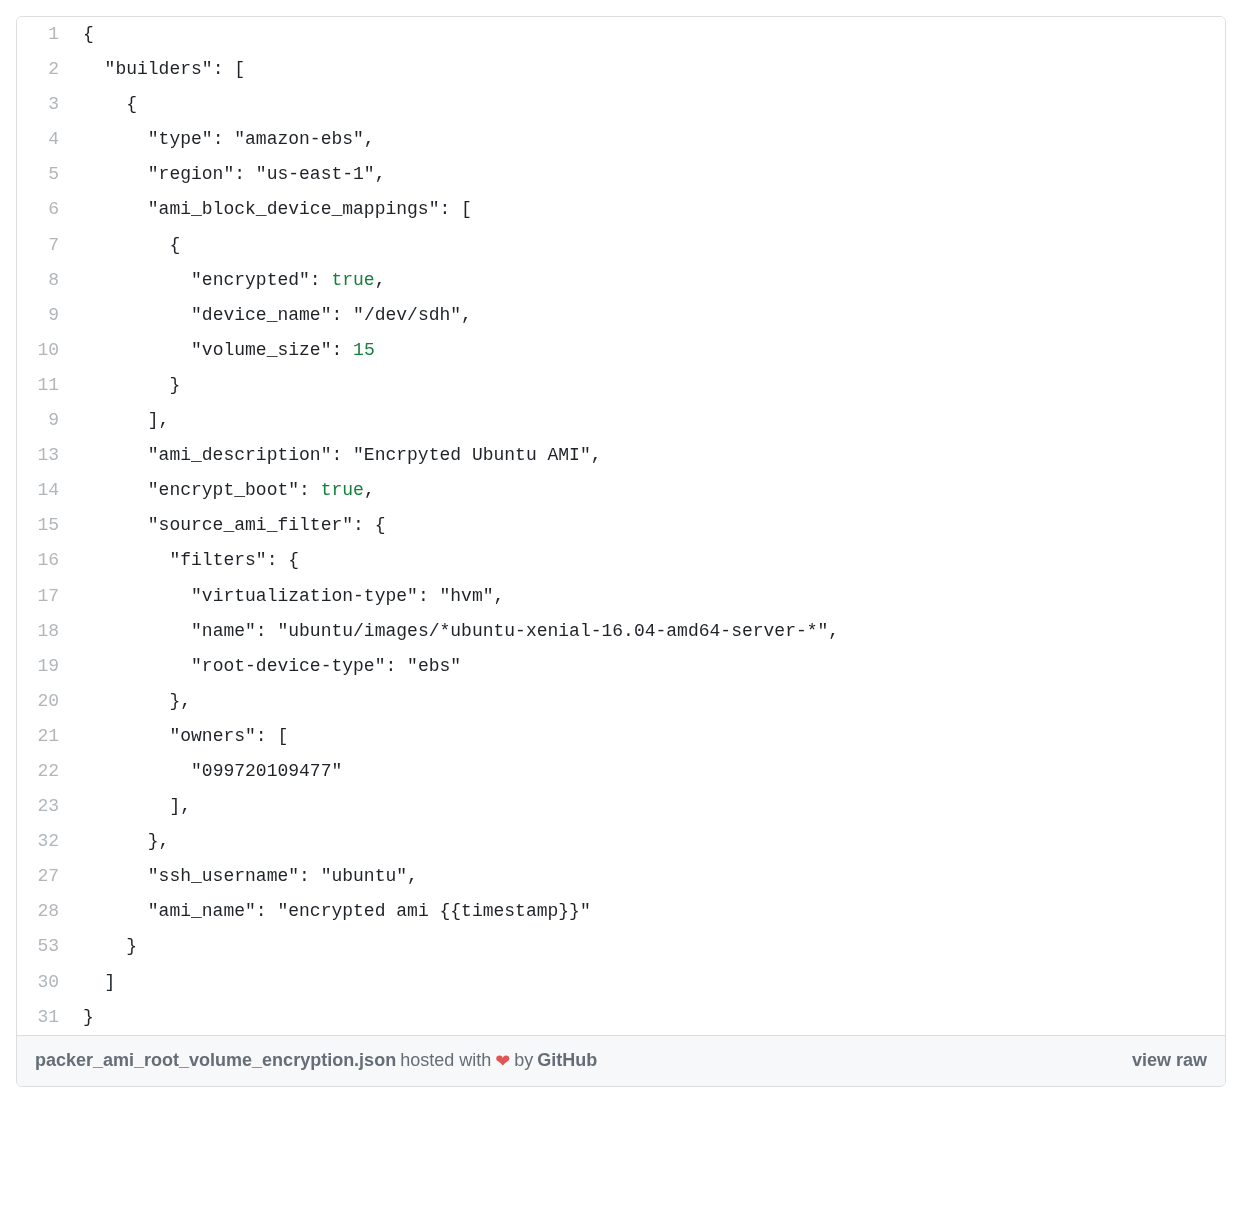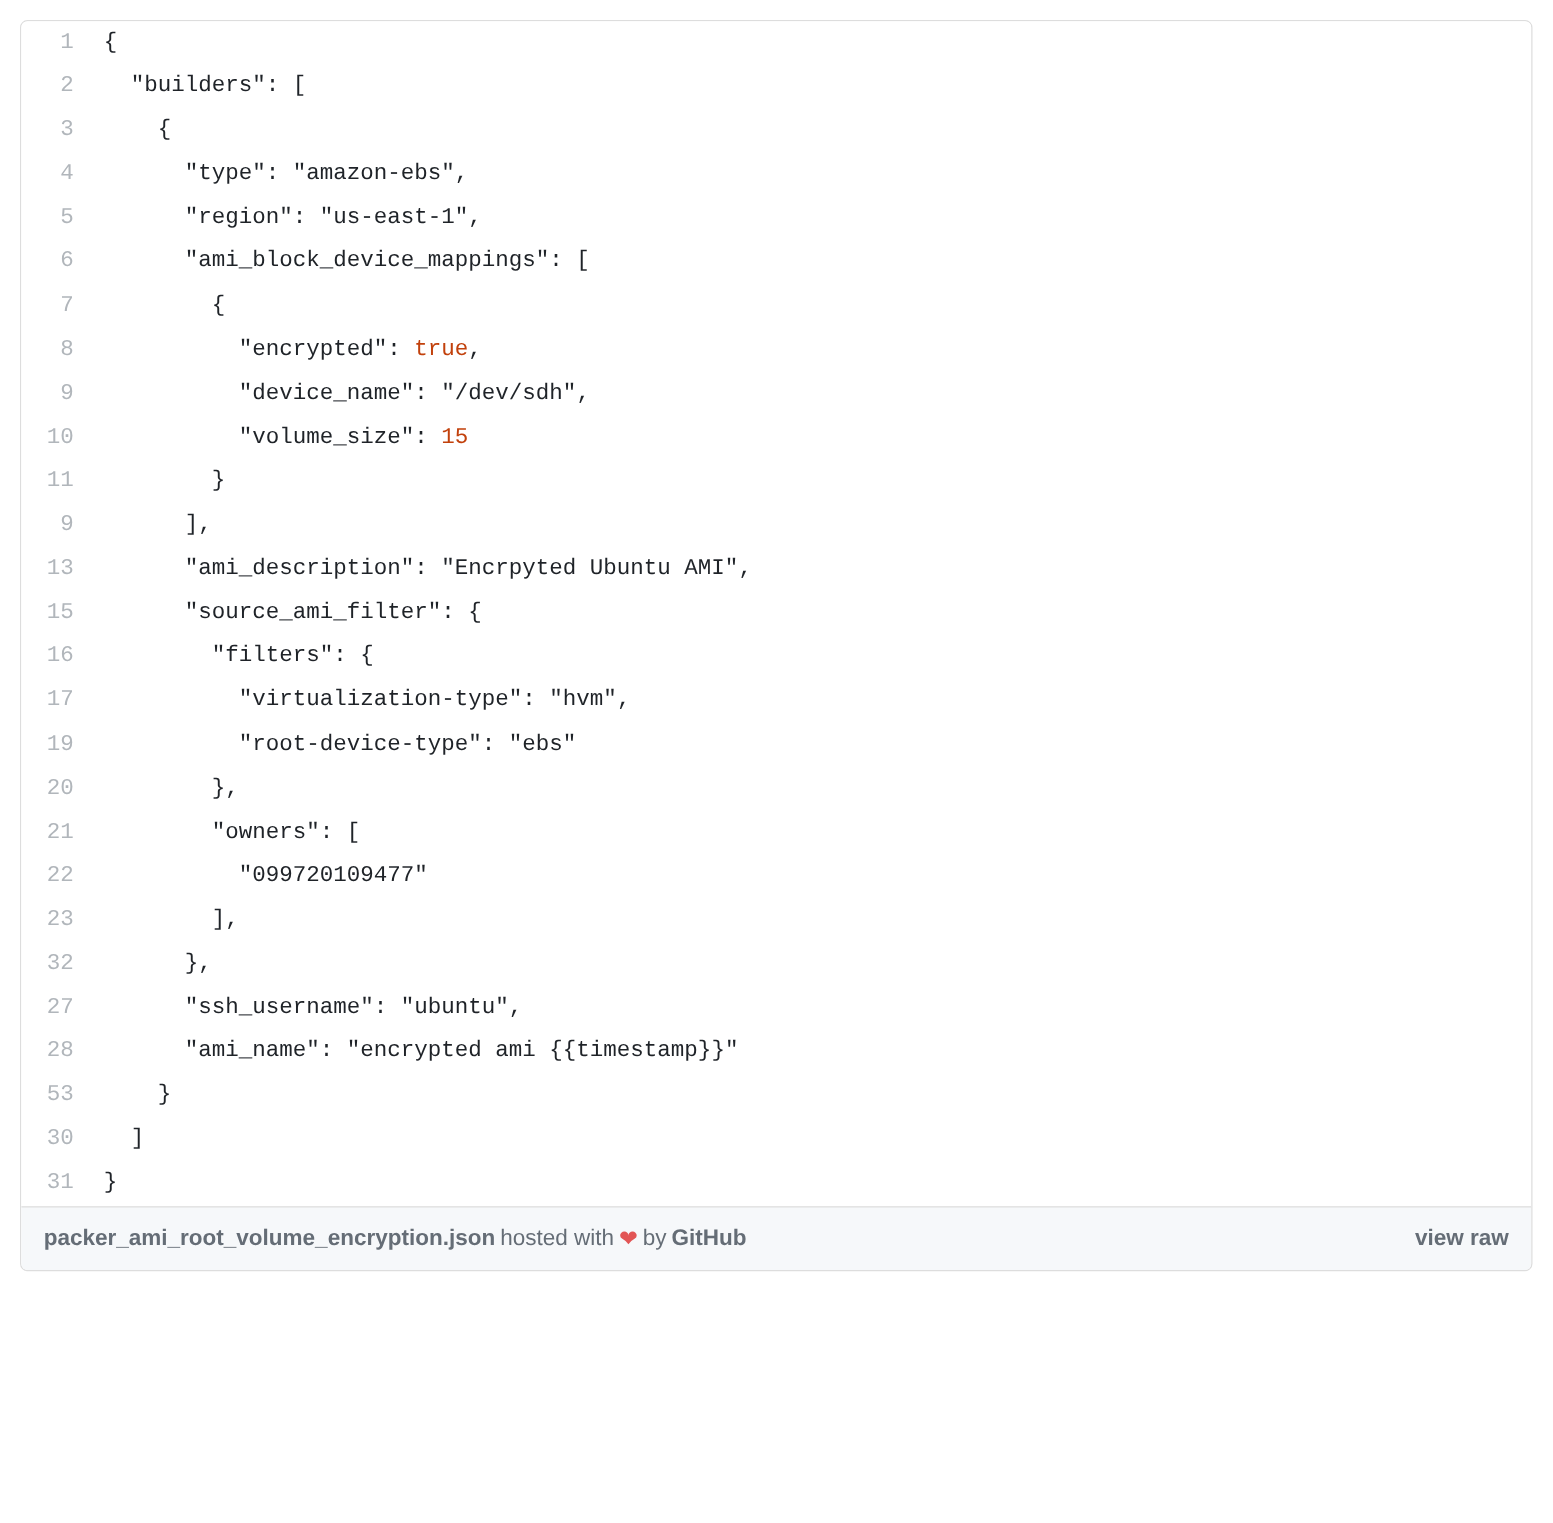--- a/index.html
+++ b/index.html
@@ -39,21 +39,21 @@
       font-size: 18px;
     }
     .line-content {
       padding-left: 6px;
       color: #1f2328;
     }
     .pl-s {
       color: #1f2328;
     }
     .pl-c1 {
-      color: #c2410c;
+      color: #15803d;
     }
     .footer {
       background: #f6f8fa;
       border-top: 1px solid #ddd;
       padding: 14px 18px;
       display: flex;
       justify-content: space-between;
       align-items: flex-start;
       font-size: 18px;
       color: #656d76;
@@ -90,23 +90,25 @@
       <div class="code-line"><div class="line-number">4</div><div class="line-content">      <span class="pl-s">"type"</span>: <span class="pl-s">"amazon-ebs"</span>,</div></div>
       <div class="code-line"><div class="line-number">5</div><div class="line-content">      <span class="pl-s">"region"</span>: <span class="pl-s">"us-east-1"</span>,</div></div>
       <div class="code-line"><div class="line-number">6</div><div class="line-content">      <span class="pl-s">"ami_block_device_mappings"</span>: [</div></div>
       <div class="code-line"><div class="line-number">7</div><div class="line-content">        {</div></div>
       <div class="code-line"><div class="line-number">8</div><div class="line-content">          <span class="pl-s">"encrypted"</span>: <span class="pl-c1">true</span>,</div></div>
       <div class="code-line"><div class="line-number">9</div><div class="line-content">          <span class="pl-s">"device_name"</span>: <span class="pl-s">"/dev/sdh"</span>,</div></div>
       <div class="code-line"><div class="line-number">10</div><div class="line-content">          <span class="pl-s">"volume_size"</span>: <span class="pl-c1">15</span></div></div>
       <div class="code-line"><div class="line-number">11</div><div class="line-content">        }</div></div>
       <div class="code-line"><div class="line-number">9</div><div class="line-content">      ],</div></div>
       <div class="code-line"><div class="line-number">13</div><div class="line-content">      <span class="pl-s">"ami_description"</span>: <span class="pl-s">"Encrpyted Ubuntu AMI"</span>,</div></div>
+      <div class="code-line"><div class="line-number">14</div><div class="line-content">      <span class="pl-s">"encrypt_boot"</span>: <span class="pl-c1">true</span>,</div></div>
       <div class="code-line"><div class="line-number">15</div><div class="line-content">      <span class="pl-s">"source_ami_filter"</span>: {</div></div>
       <div class="code-line"><div class="line-number">16</div><div class="line-content">        <span class="pl-s">"filters"</span>: {</div></div>
       <div class="code-line"><div class="line-number">17</div><div class="line-content">          <span class="pl-s">"virtualization-type"</span>: <span class="pl-s">"hvm"</span>,</div></div>
+      <div class="code-line"><div class="line-number">18</div><div class="line-content">          <span class="pl-s">"name"</span>: <span class="pl-s">"ubuntu/images/*ubuntu-xenial-16.04-amd64-server-*"</span>,</div></div>
       <div class="code-line"><div class="line-number">19</div><div class="line-content">          <span class="pl-s">"root-device-type"</span>: <span class="pl-s">"ebs"</span></div></div>
       <div class="code-line"><div class="line-number">20</div><div class="line-content">        },</div></div>
       <div class="code-line"><div class="line-number">21</div><div class="line-content">        <span class="pl-s">"owners"</span>: [</div></div>
       <div class="code-line"><div class="line-number">22</div><div class="line-content">          <span class="pl-s">"099720109477"</span></div></div>
       <div class="code-line"><div class="line-number">23</div><div class="line-content">        ],</div></div>
       <div class="code-line"><div class="line-number">32</div><div class="line-content">      },</div></div>
       <div class="code-line"><div class="line-number">27</div><div class="line-content">      <span class="pl-s">"ssh_username"</span>: <span class="pl-s">"ubuntu"</span>,</div></div>
       <div class="code-line"><div class="line-number">28</div><div class="line-content">      <span class="pl-s">"ami_name"</span>: <span class="pl-s">"encrypted ami {{timestamp}}"</span></div></div>
       <div class="code-line"><div class="line-number">53</div><div class="line-content">    }</div></div>
       <div class="code-line"><div class="line-number">30</div><div class="line-content">  ]</div></div>

